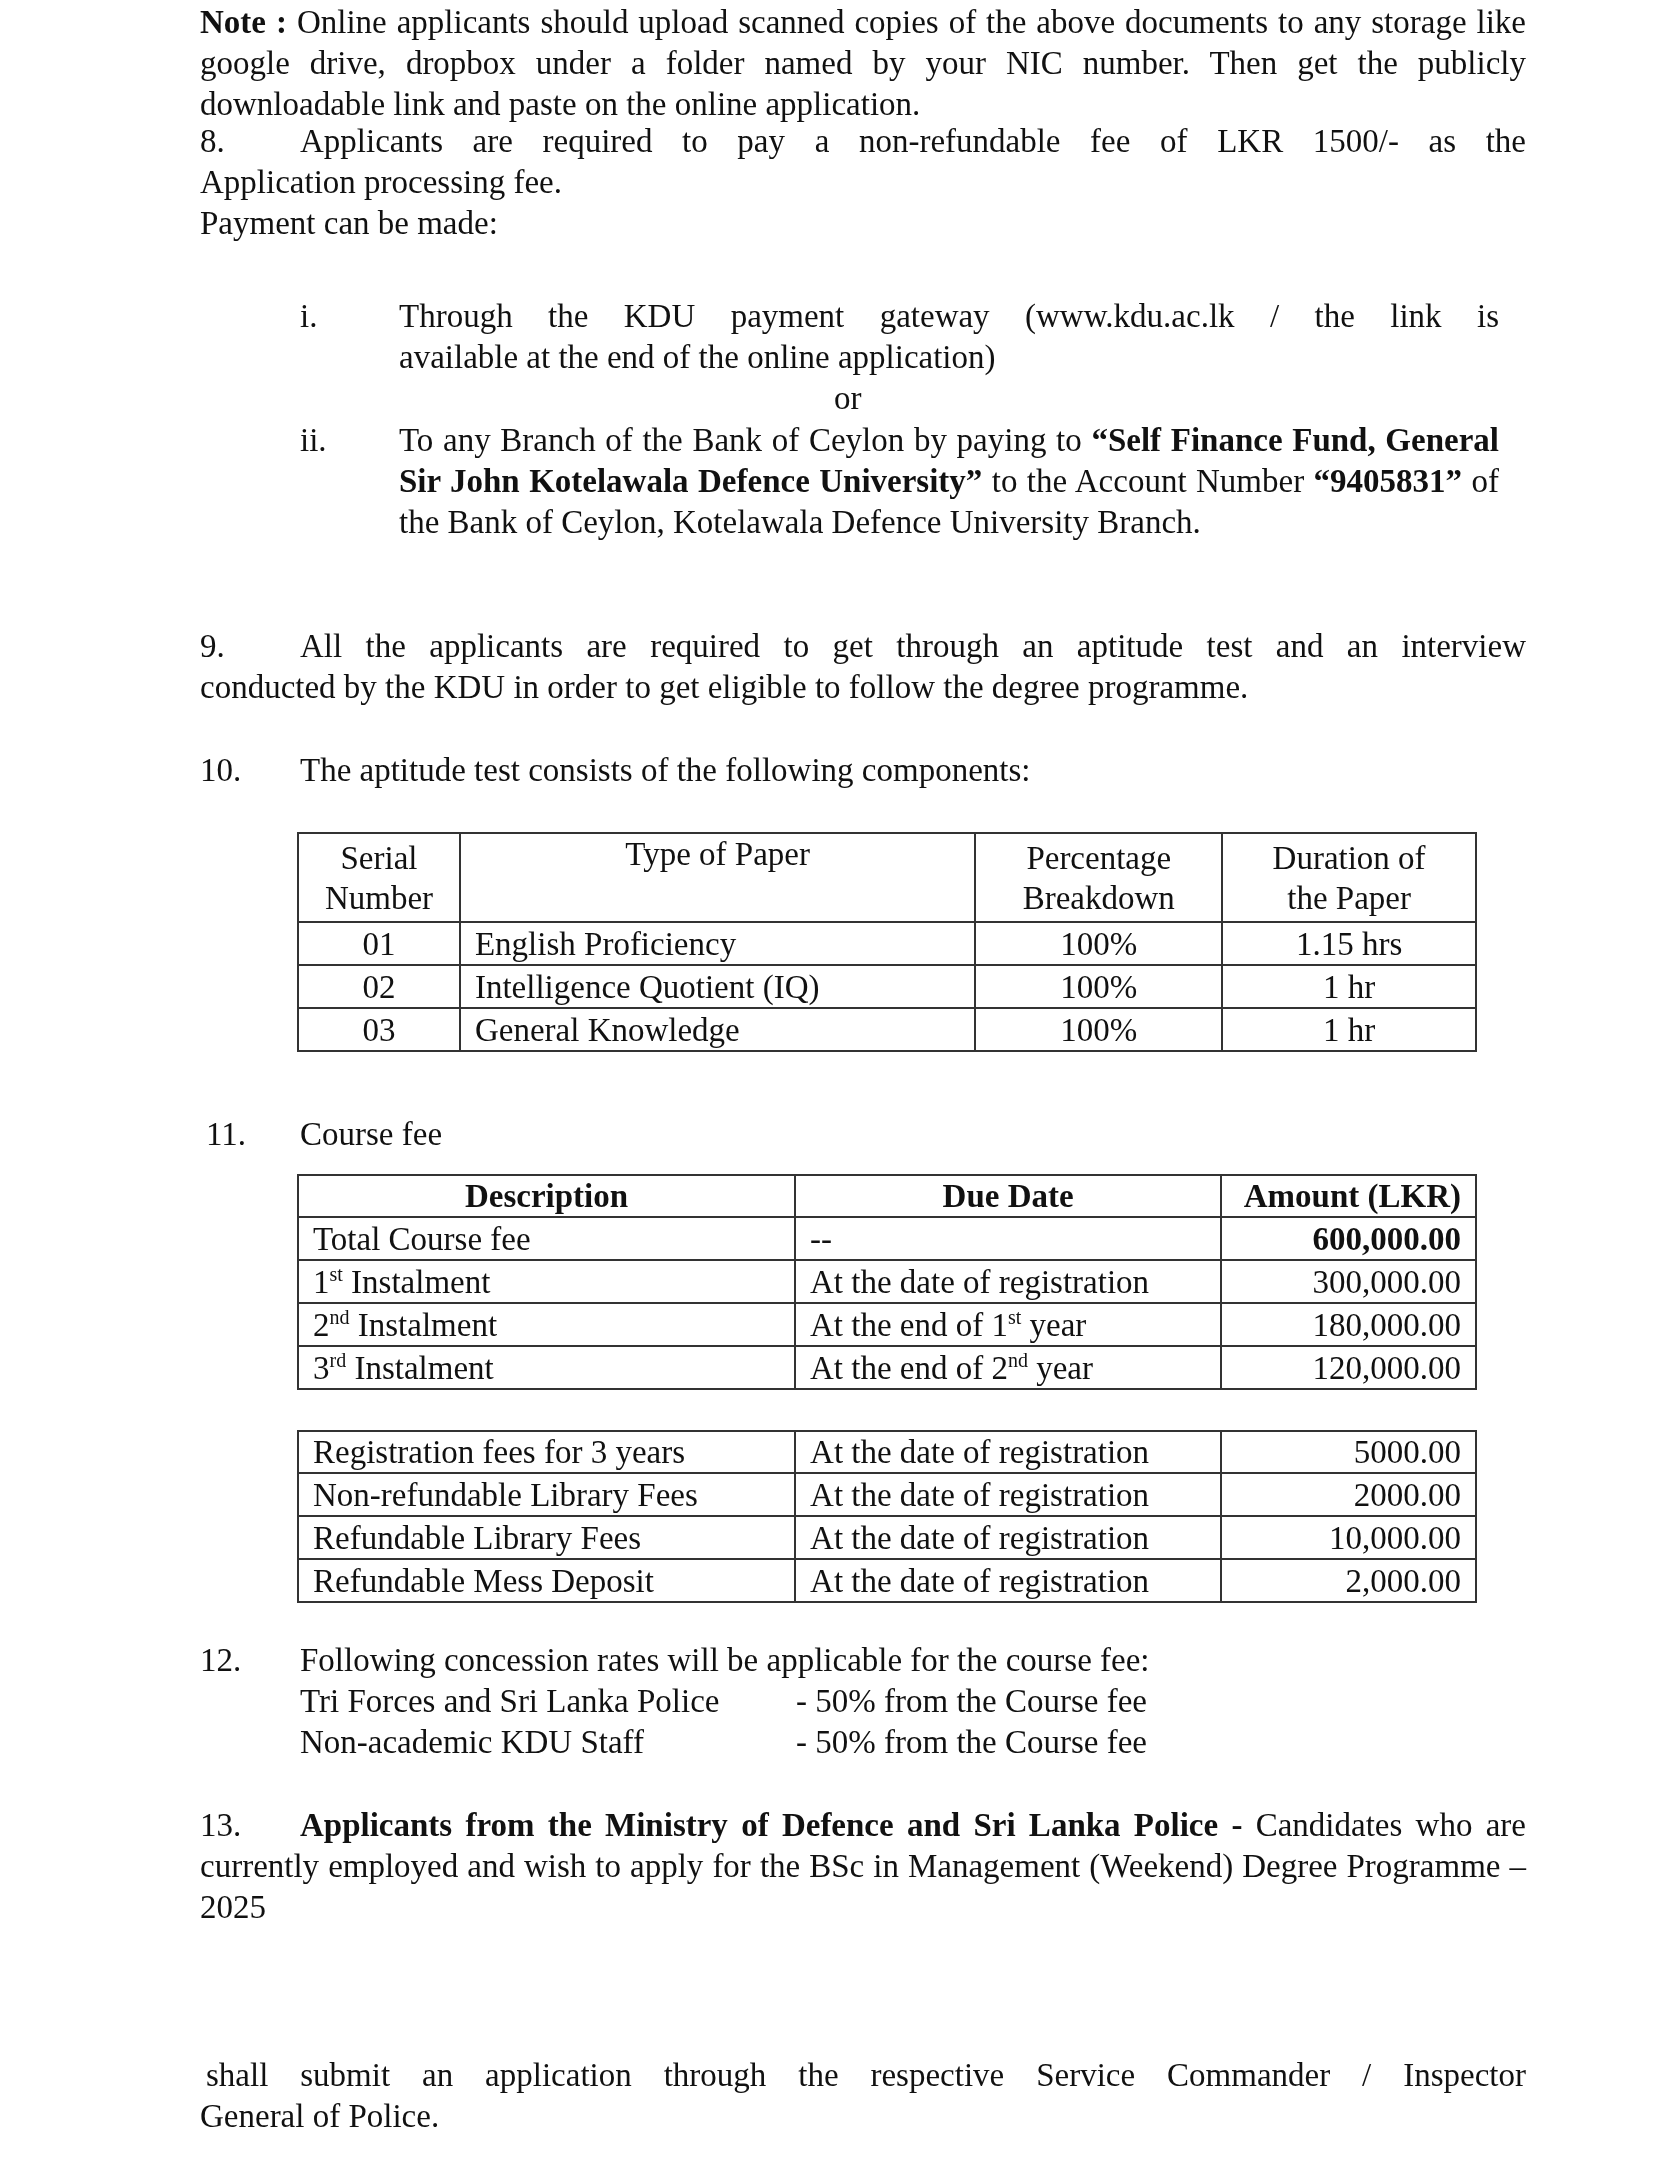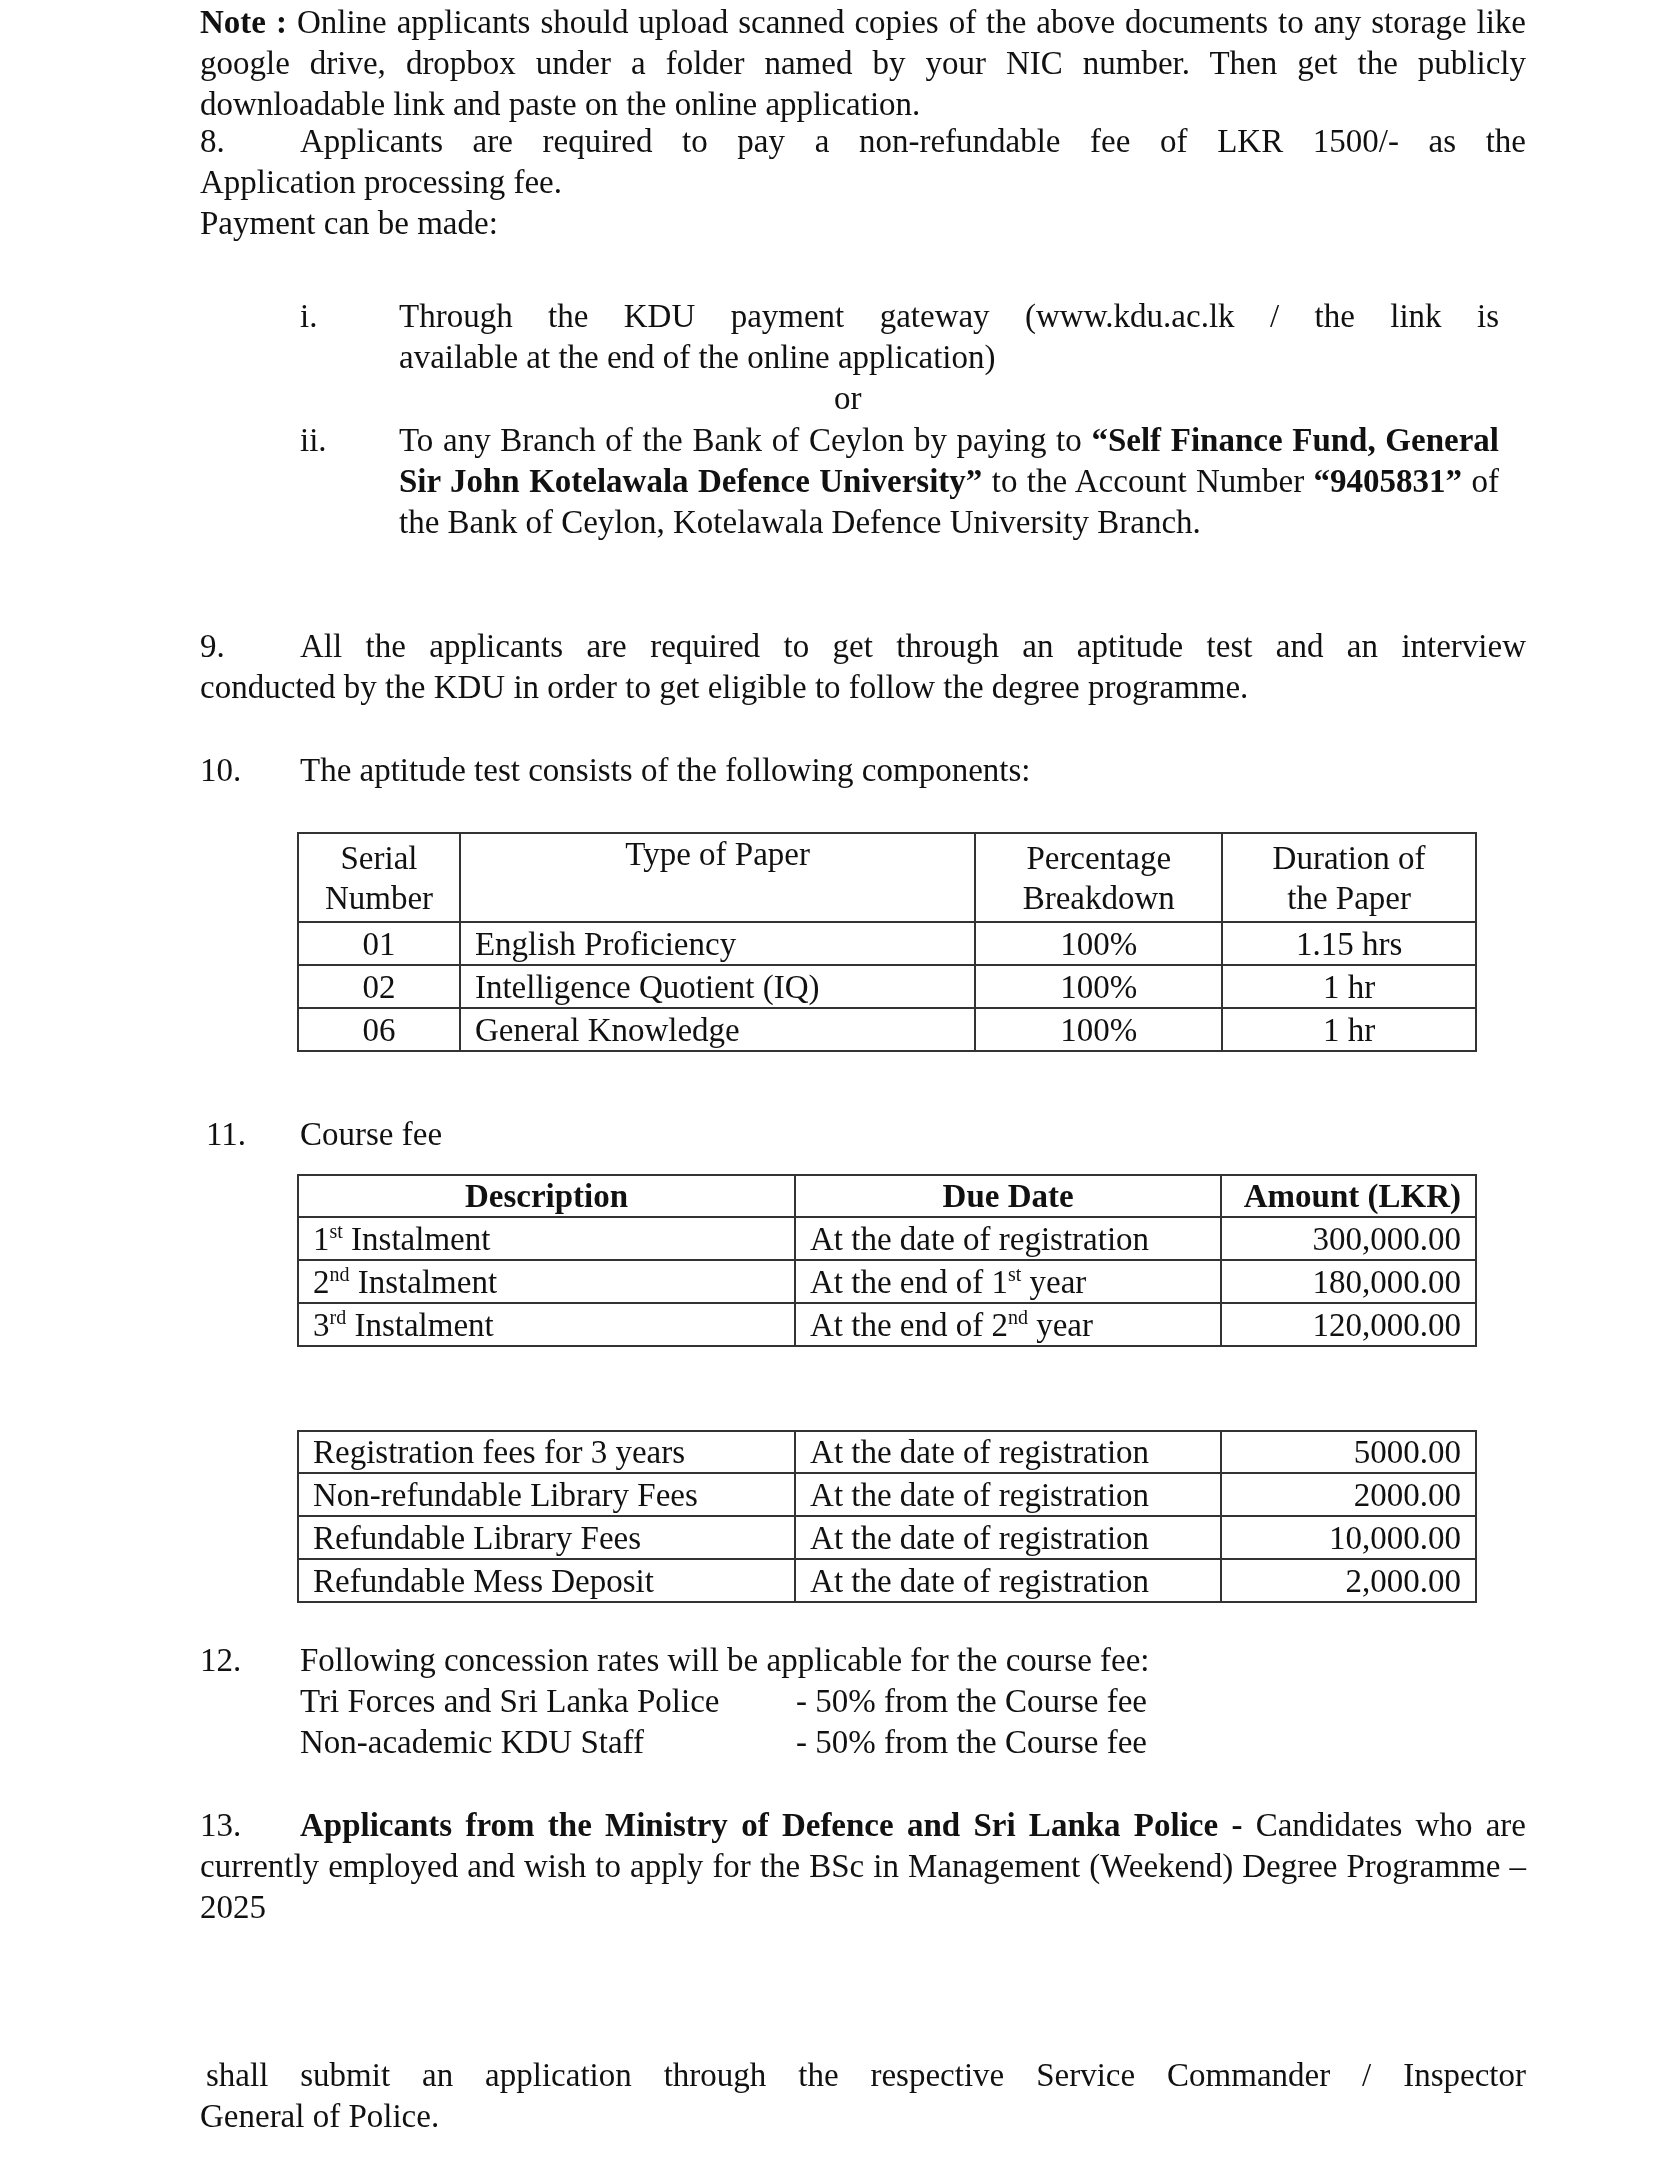--- a/index.html
+++ b/index.html
@@ -77,21 +77,21 @@
     <td class="c">100%</td>
     <td class="c">1.15 hrs</td>
   </tr>
   <tr style="height:43px;">
     <td class="c">02</td>
     <td class="l">Intelligence Quotient (IQ)</td>
     <td class="c">100%</td>
     <td class="c">1 hr</td>
   </tr>
   <tr style="height:43px;">
-    <td class="c">06</td>
+    <td class="c">03</td>
     <td class="l">General Knowledge</td>
     <td class="c">100%</td>
     <td class="c">1 hr</td>
   </tr>
 </tbody>
   </table>
 
 <div class="abs" style="left:206px; top:1090px;">
   <span class="num" style="width:94px;margin-top:24px;">11.</span><span>Course fee</span>
 </div>
@@ -100,20 +100,25 @@
   <colgroup>
       <col style="width:498px">
       <col style="width:427px">
       <col style="width:255px">
     </colgroup>
   <tbody>
       <tr style="height:42px;">
     <th class="c bold">Description</th>
     <th class="c bold">Due Date</th>
     <th class="r bold">Amount (LKR)</th>
+  </tr>
+  <tr style="height:43px;">
+    <td class="l"><span>Total Course fee</span></td>
+    <td class="l"><span>--</span></td>
+    <td class="r" style="font-weight:bold;"><span>600,000.00</span></td>
   </tr>
   <tr style="height:43px;">
     <td class="l"><span>1</span><sup>st</sup><span> Instalment</span></td>
     <td class="l"><span>At the date of registration</span></td>
     <td class="r"><span>300,000.00</span></td>
   </tr>
   <tr style="height:43px;">
     <td class="l"><span>2</span><sup>nd</sup><span> Instalment</span></td>
     <td class="l"><span>At the end of 1</span><sup>st</sup><span> year</span></td>
     <td class="r"><span>180,000.00</span></td>

